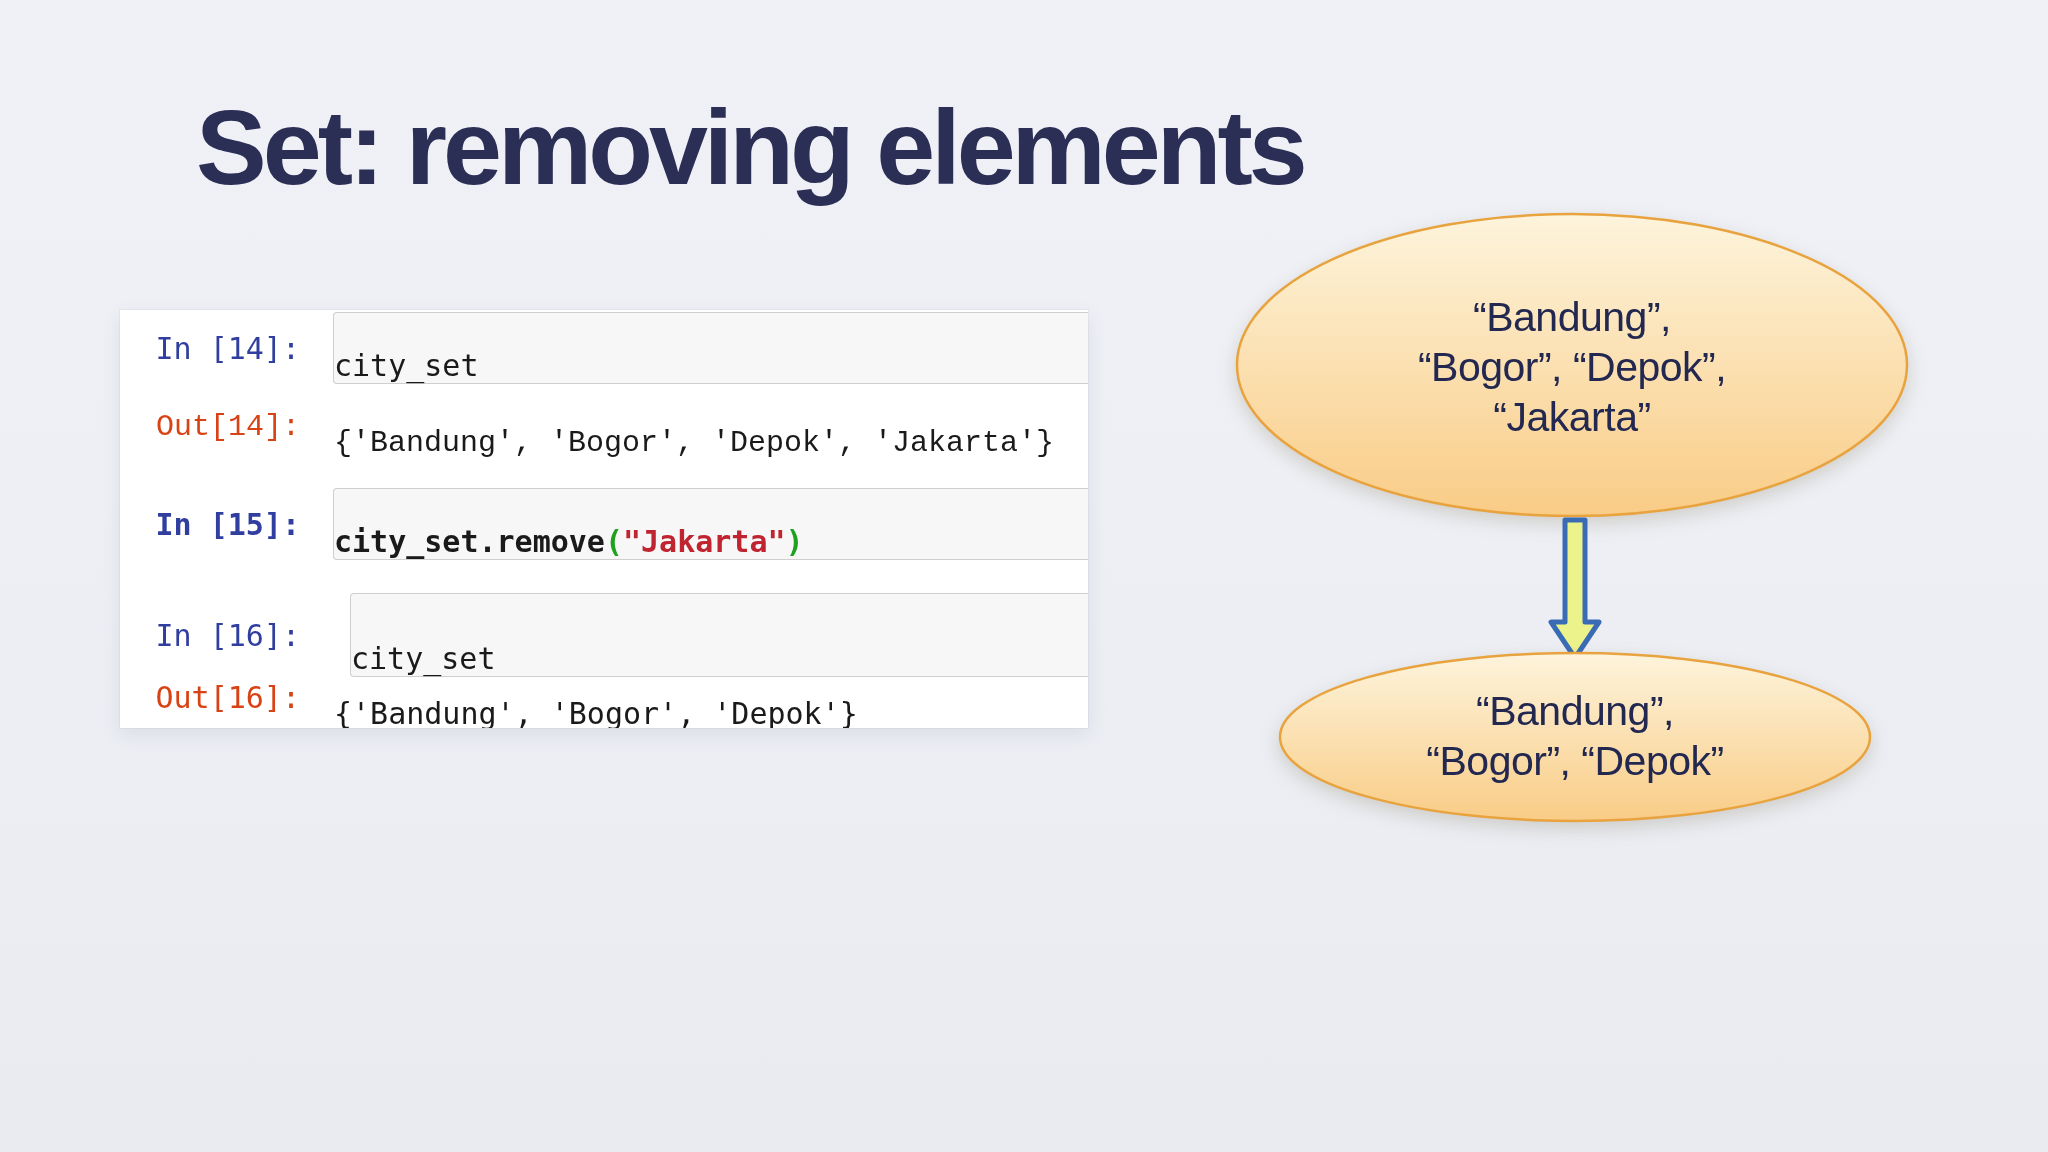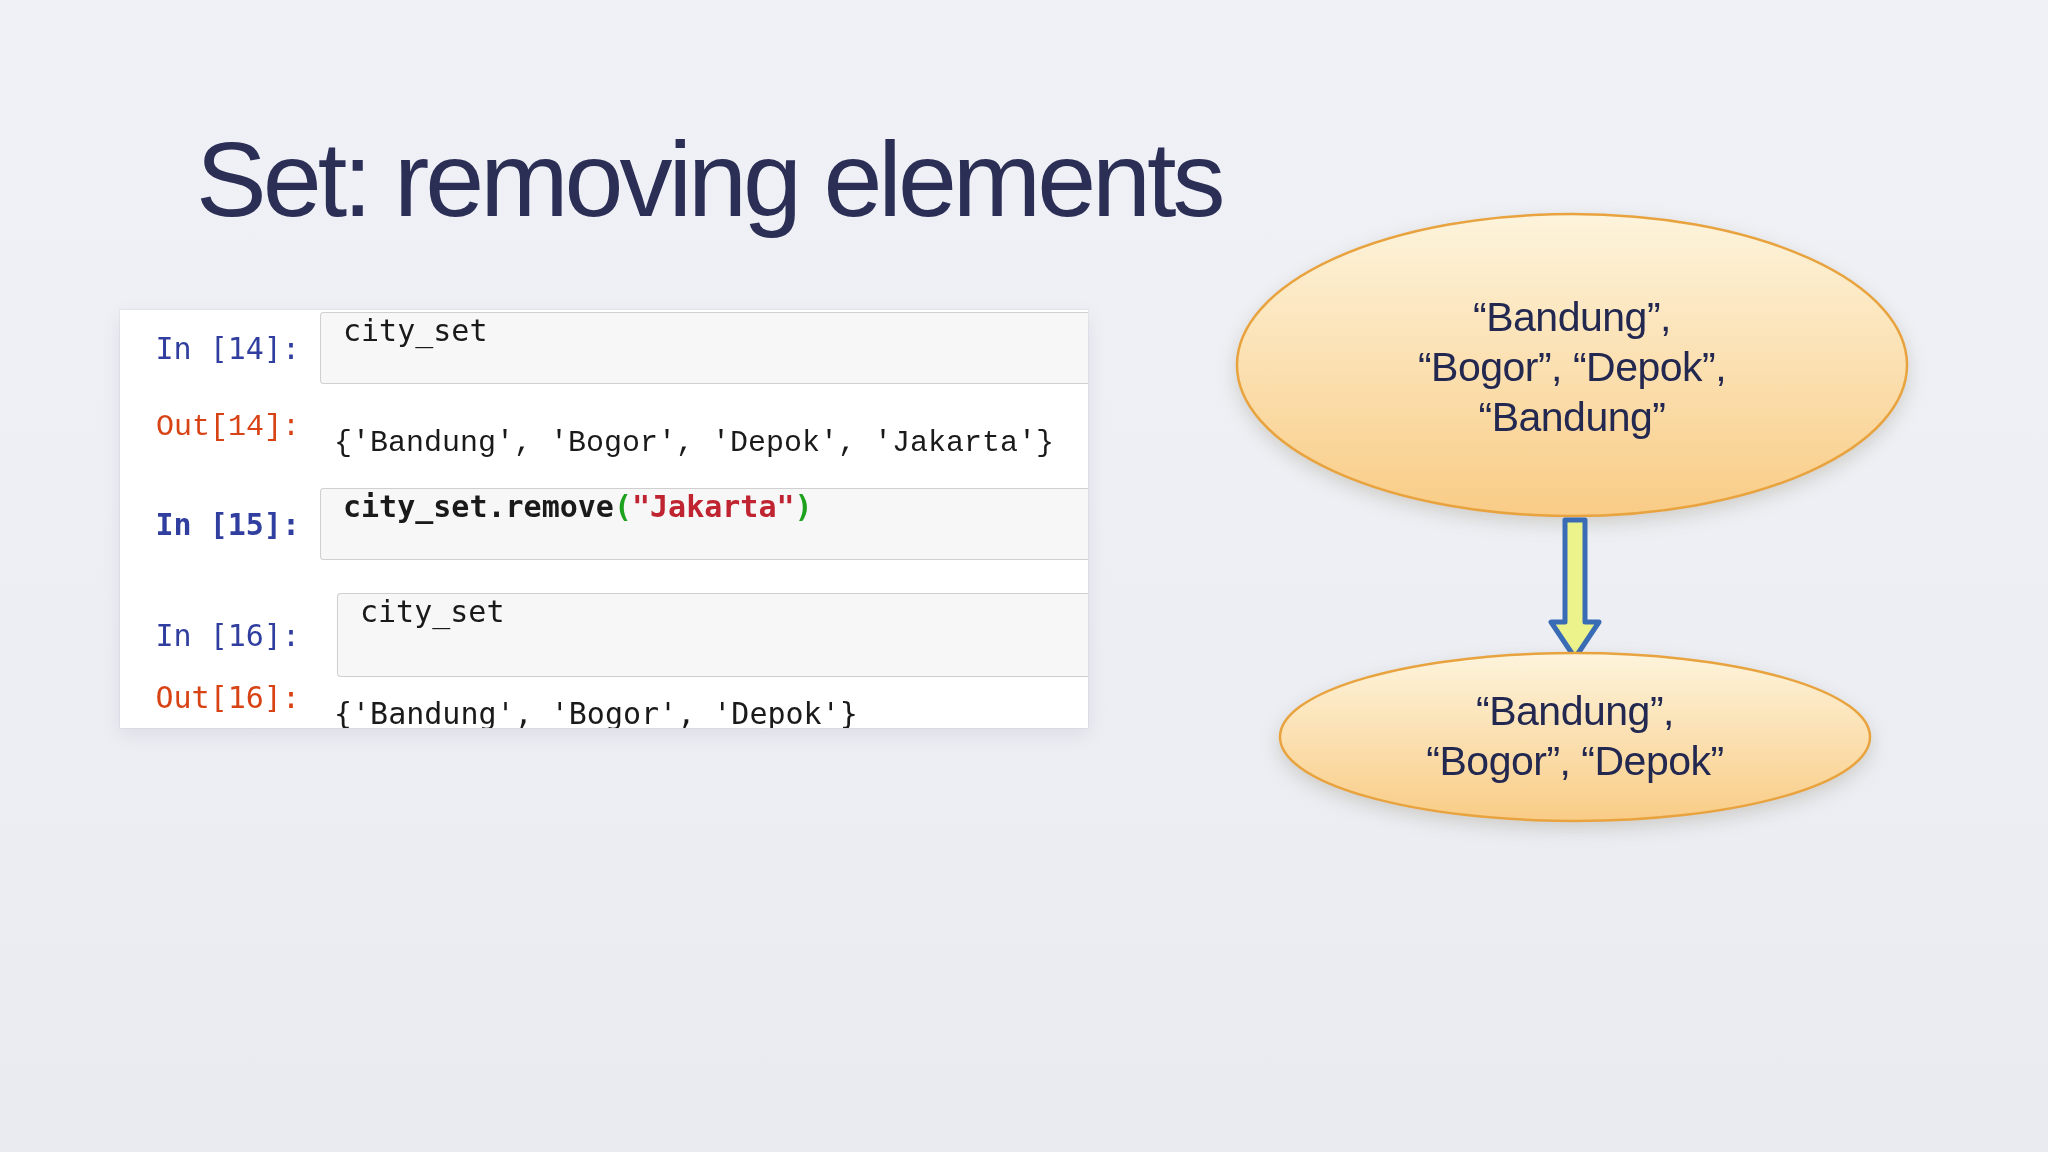--- a/index.html
+++ b/index.html
@@ -10,25 +10,25 @@
   }
   #slide {
     position: relative;
     width: 2048px; height: 1152px;
     background: linear-gradient(180deg, #F0F1F6 0%, var(--slide_bg) 45%, #E9EBF1 100%);
   }
 
   
   .slide-title {
     position: absolute;
-    left: 196px; top: 116px;
+    left: 196px; top: 84px;
     font-size: 106px;
     line-height: 1.2;
     letter-spacing: -4px;
-    font-weight: 400;
+    font-weight: 700;
     color: var(--title_text);
     white-space: nowrap;
   }
 
   
   .nb-card {
     position: absolute;
     left: 120px; top: 310px;
     width: 968px; height: 418px;
     background: var(--card_bg);
@@ -46,29 +46,29 @@
   .nb-prompt {
     width: 180px;
     flex: 0 0 180px;
     text-align: right;
     white-space: pre;
   }
   .nb-prompt.in  { color: var(--in_prompt); }
   .nb-prompt.out { color: var(--out_prompt); }
   .nb-inputbox {
     flex: 1;
-    margin-left: 20px;
+    margin-left: 33px;
     height: 100%;
     background: var(--cell_bg);
     border: 1px solid var(--cell_border);
     border-right: none;
     border-radius: 4px 0 0 4px;
     display: flex;
-    align-items: flex-start;
-    padding-left: 22px;
+    align-items: flex-end;
+    padding-left: 0;
     box-sizing: border-box;
     color: var(--code_text);
     white-space: pre;
   }
   .nb-outputtext {
     margin-left: 34px;
     color: var(--code_text);
     white-space: pre;
     margin-top: 32px;
   }
@@ -160,21 +160,21 @@
     </g>
     <path class="arrow-shape" d="M1565,520 L1585,520 L1585,622 L1599,622 L1575,658 L1551,622 L1565,622 Z"></path>
     <g class="soft-shadow">
       <ellipse class="shape-ellipse" cx="1575" cy="737" rx="295" ry="84"></ellipse>
     </g>
   </svg>
 
   <div class="ellipse-label label-before">
     <div>“Bandung”,</div>
     <div>“Bogor”, “Depok”,</div>
-    <div>“Bandung”</div>
+    <div>“Jakarta”</div>
   </div>
 
   <div class="ellipse-label label-after">
     <div>“Bandung”,</div>
     <div>“Bogor”, “Depok”</div>
   </div>
 
 </div>
 
 </body></html>

